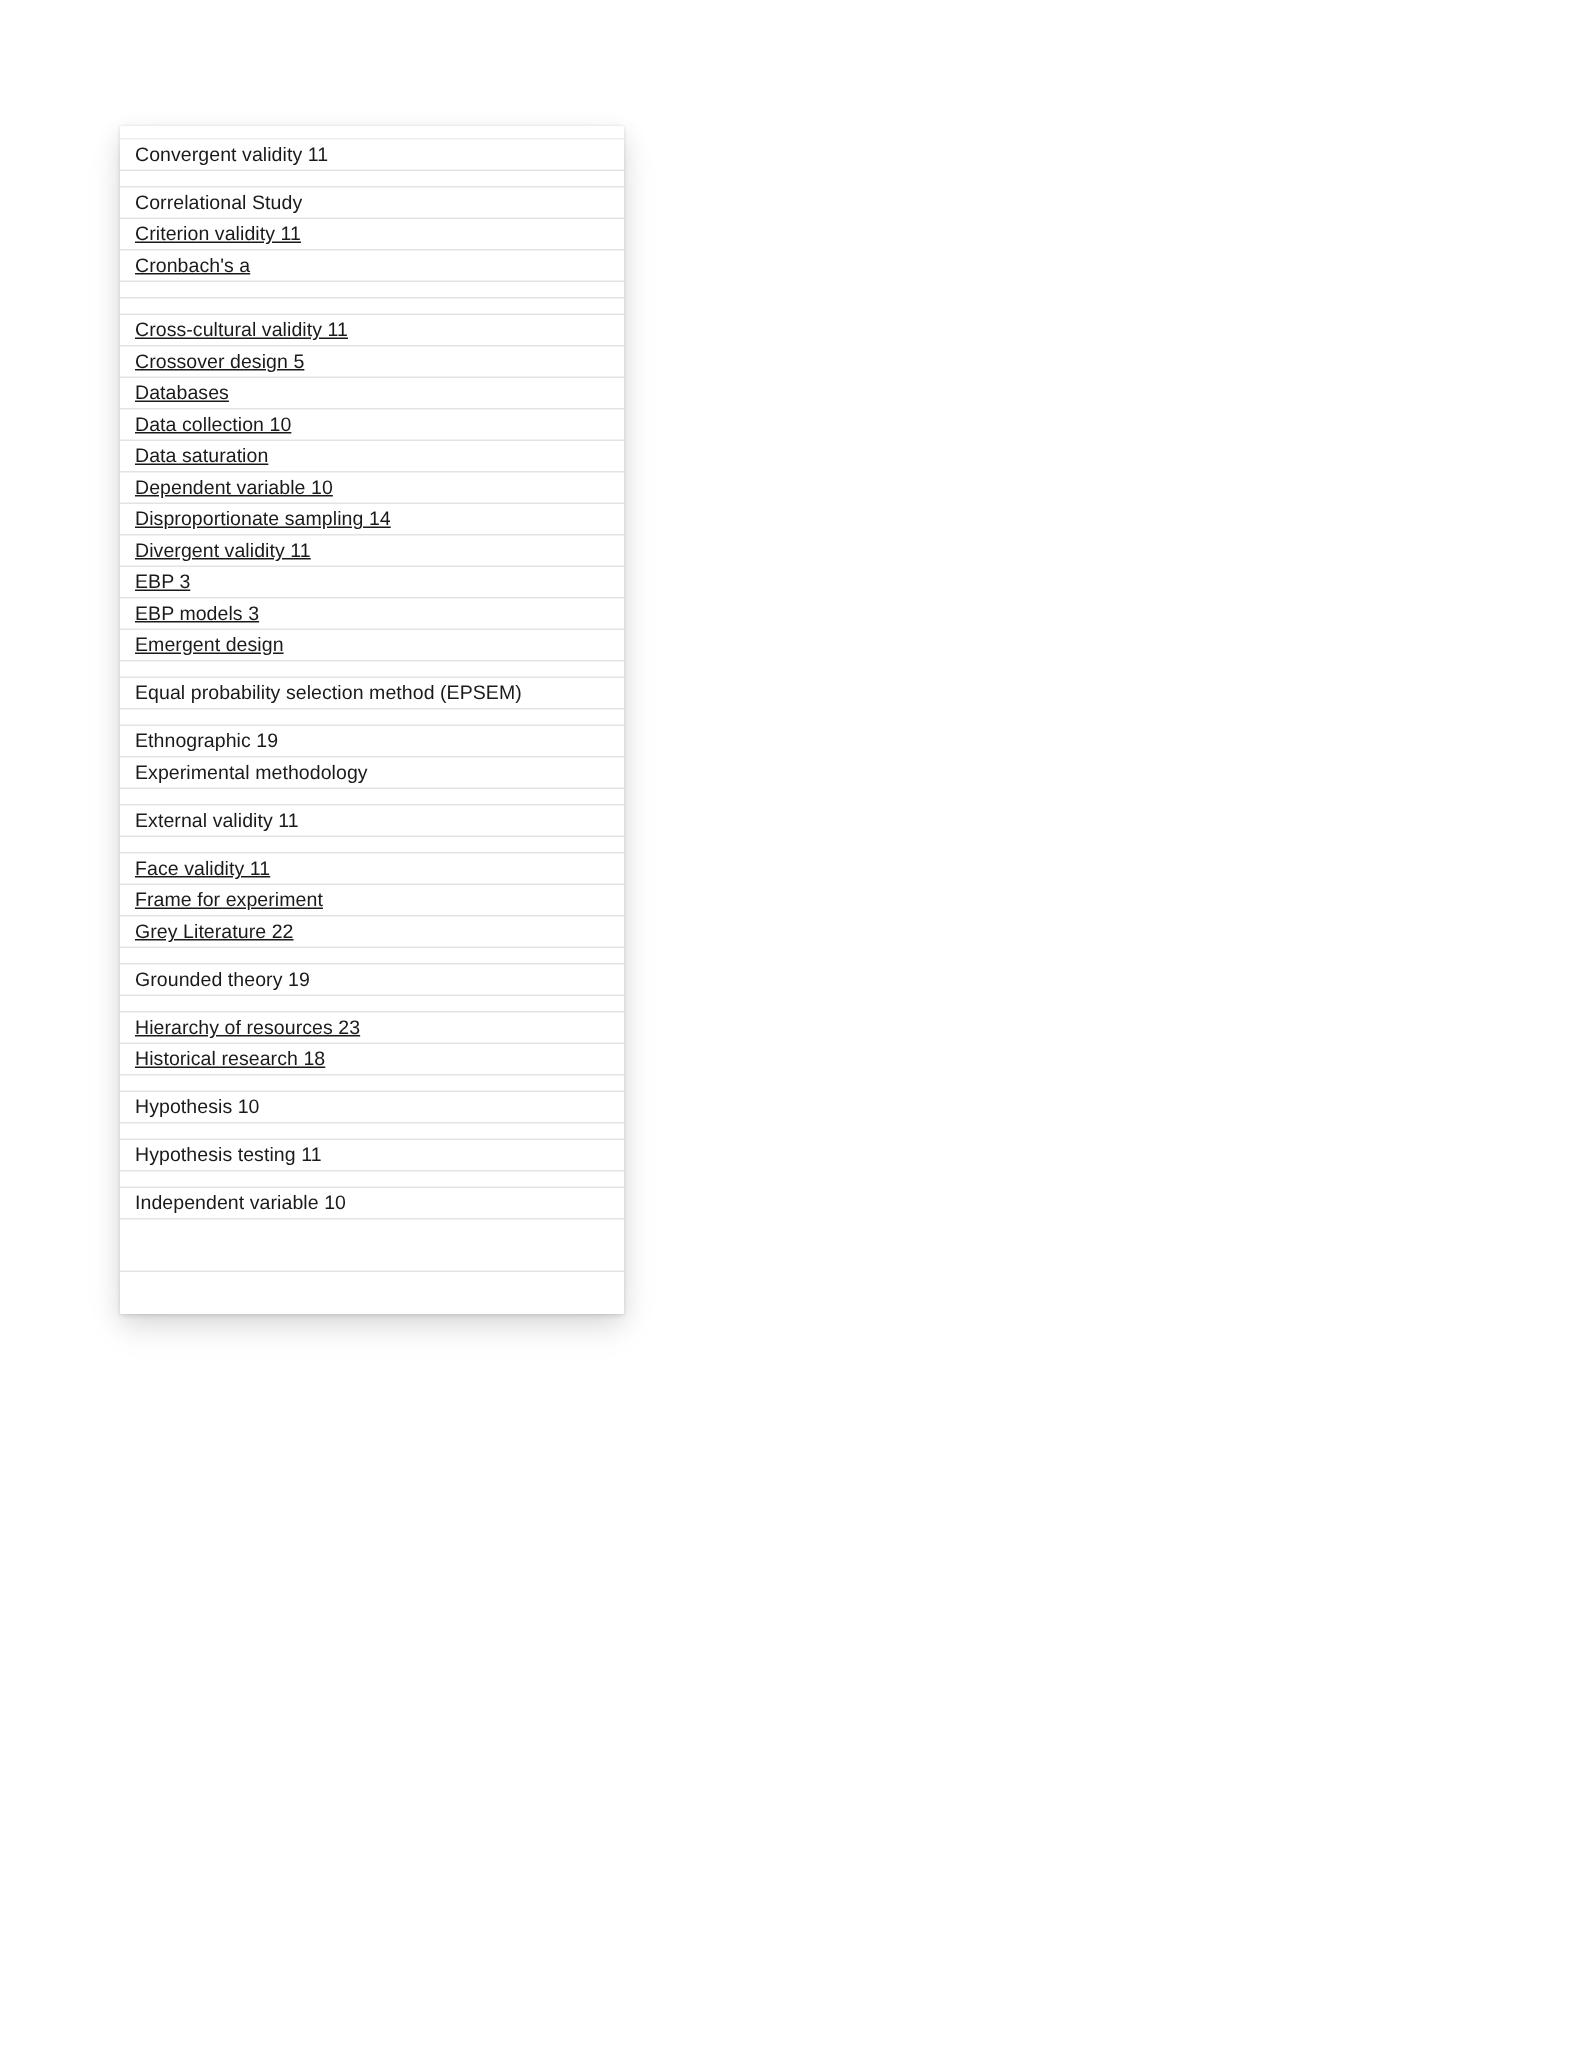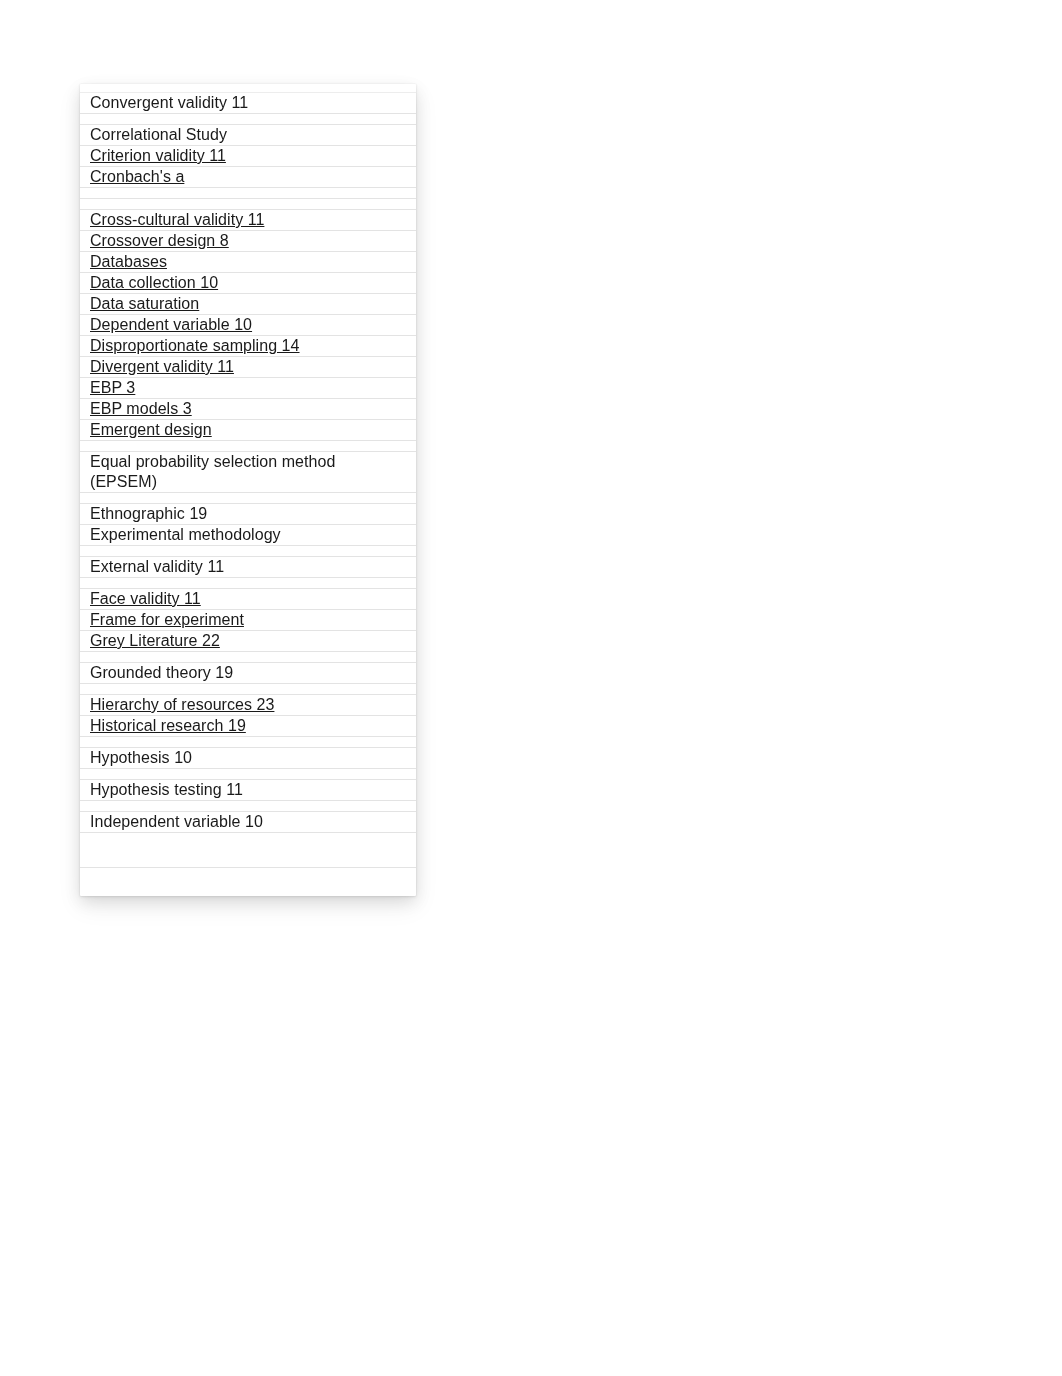--- a/index.html
+++ b/index.html
@@ -42,21 +42,21 @@
     
     border-bottom: 1px solid #e3e3e3;
   }
   #index-table tr:first-child {
     border-top: 1px solid #ededed;
   }
   #index-table td {
     padding: 0 10px 0 10px;
     vertical-align: top;
     font-family: "Liberation Sans", sans-serif;
-    font-size: 16px;
+    font-size: 13px;
     line-height: 20px;
     color: #1a1a1a;
     letter-spacing: 0.05px;
     word-wrap: break-word;
     margin-top: 10px;
   }
 
   
   .r-tight  td { padding-top: 4px;  padding-bottom: 4px; text-decoration: underline;  }
   .r-normal td { padding-top: 10px; padding-bottom: 10px; }
@@ -110,21 +110,21 @@
             <span class="term-cell"></span>
           </td>
         </tr>
         <tr class="r-tight">
           <td>
             <span class="term-cell">Cross-cultural validity 11</span>
           </td>
         </tr>
         <tr class="r-tight">
           <td>
-            <span class="term-cell">Crossover design 8</span>
+            <span class="term-cell">Crossover design 5</span>
           </td>
         </tr>
         <tr class="r-tight">
           <td>
             <span class="term-cell">Databases</span>
           </td>
         </tr>
         <tr class="r-tight">
           <td>
             <span class="term-cell">Data collection 10</span>
@@ -235,21 +235,21 @@
             <span class="term-cell"></span>
           </td>
         </tr>
         <tr class="r-tight">
           <td>
             <span class="term-cell">Hierarchy of resources 23</span>
           </td>
         </tr>
         <tr class="r-tight">
           <td>
-            <span class="term-cell">Historical research 19</span>
+            <span class="term-cell">Historical research 18</span>
           </td>
         </tr>
         <tr class="r-spacer">
           <td>
             <span class="term-cell"></span>
           </td>
         </tr>
         <tr class="r-normal">
           <td>
             <span class="term-cell">Hypothesis 10</span>

